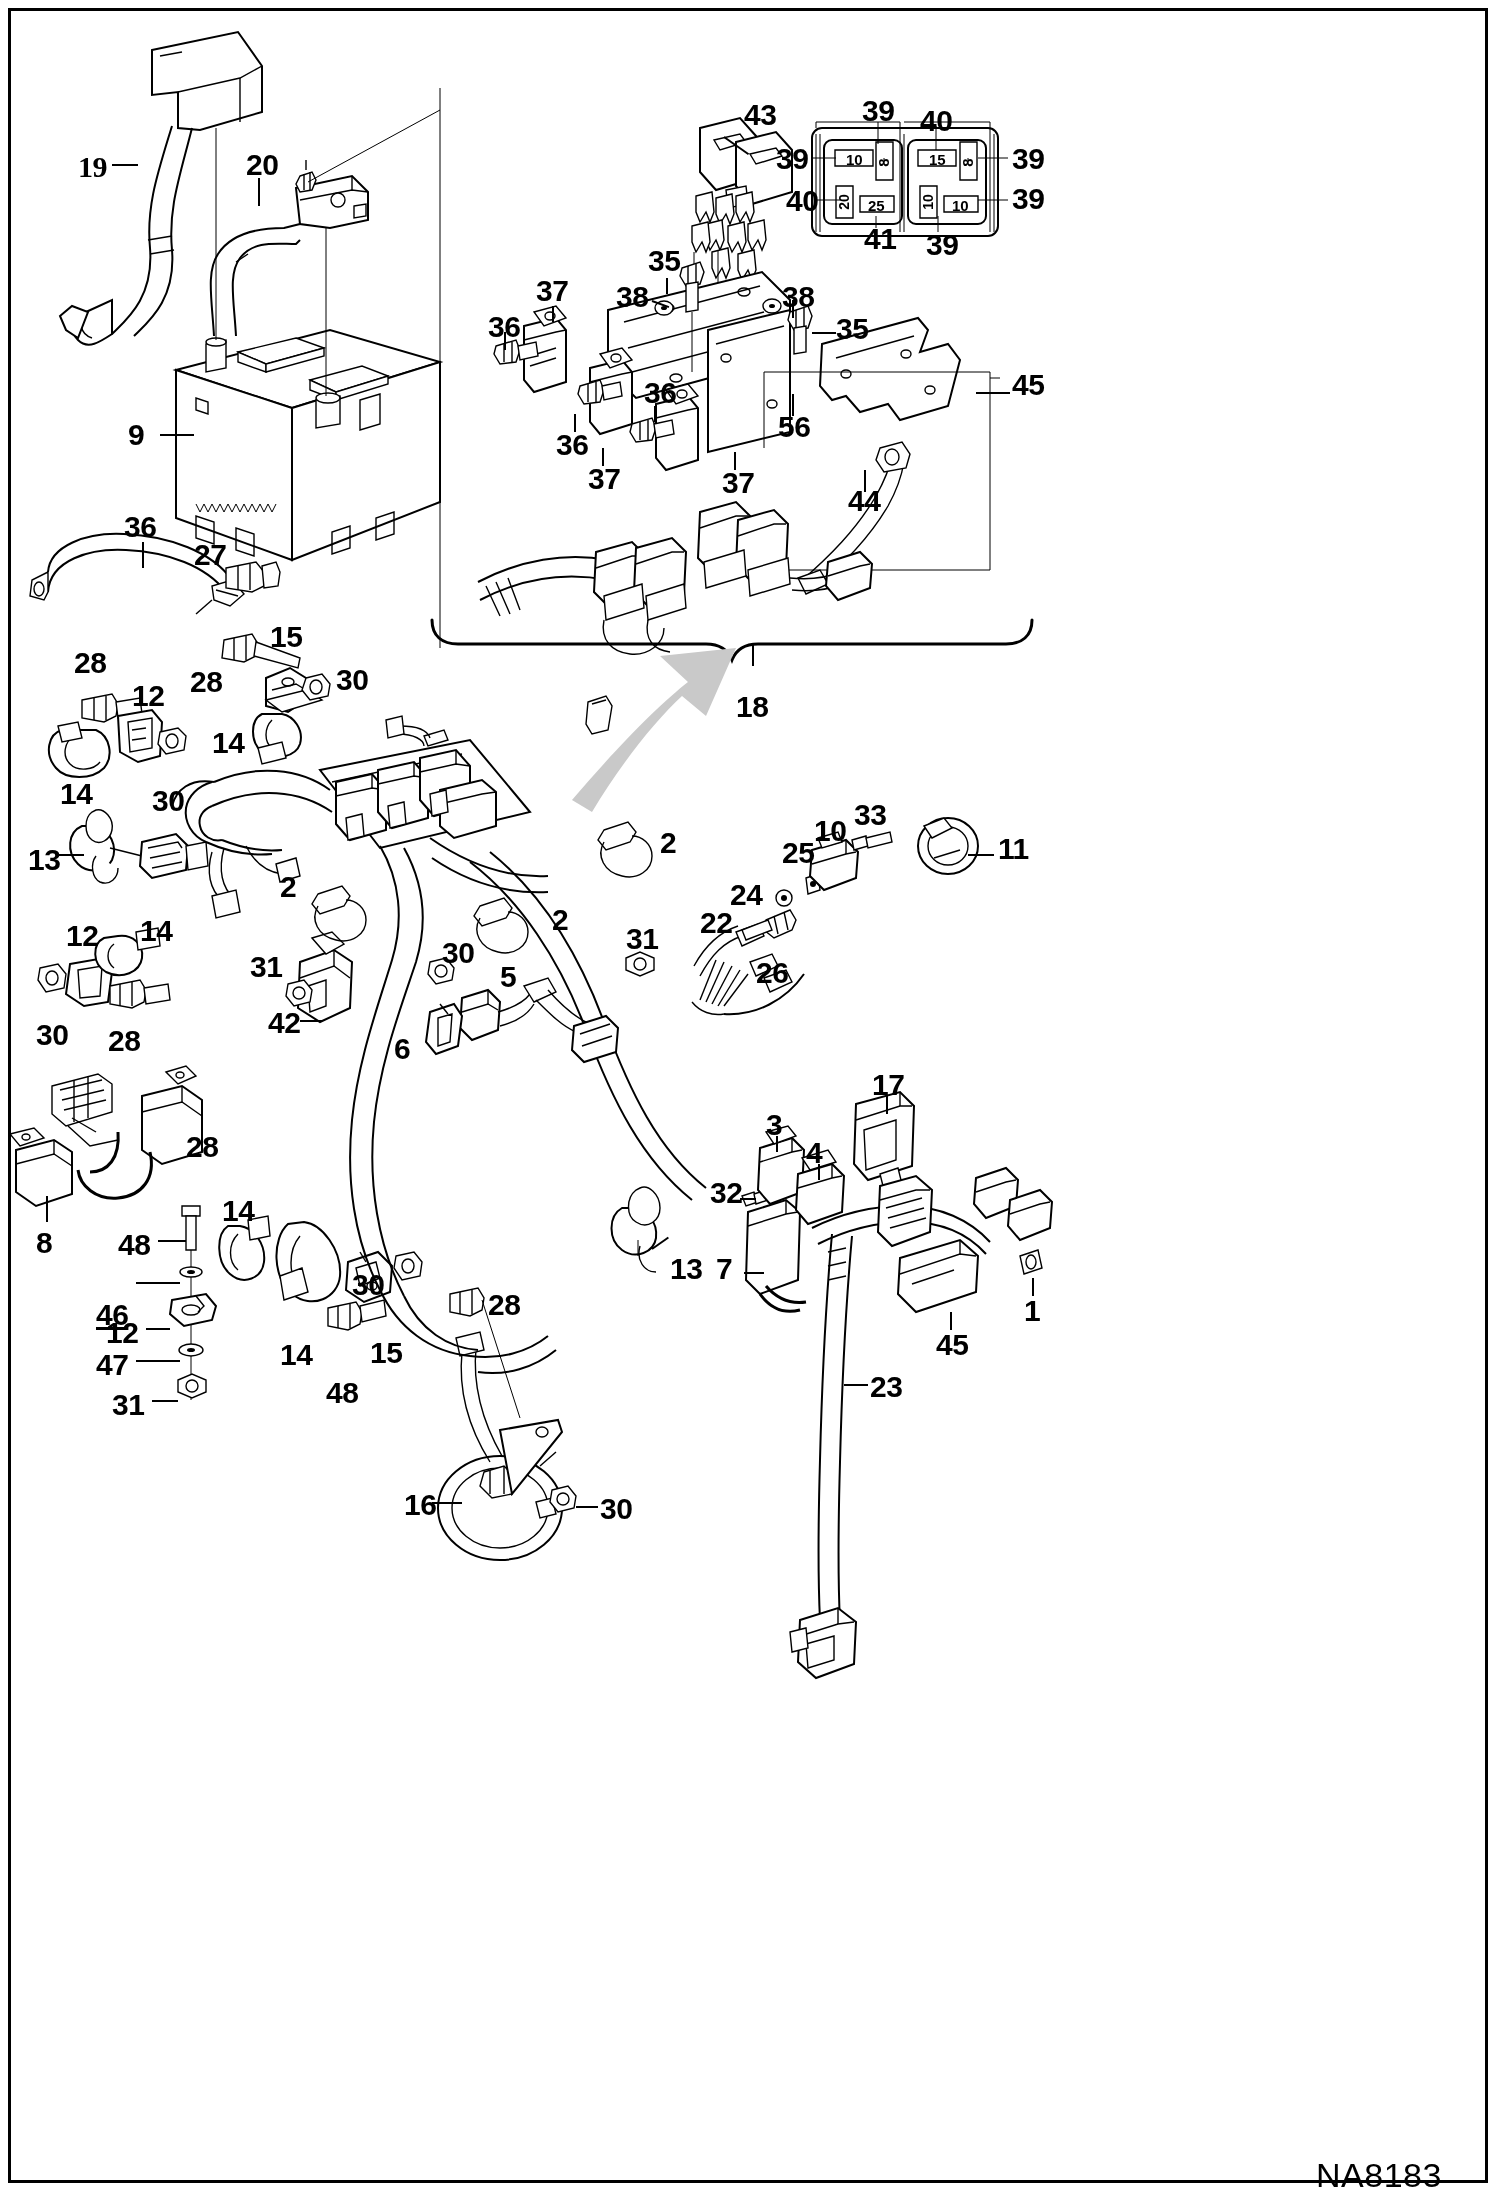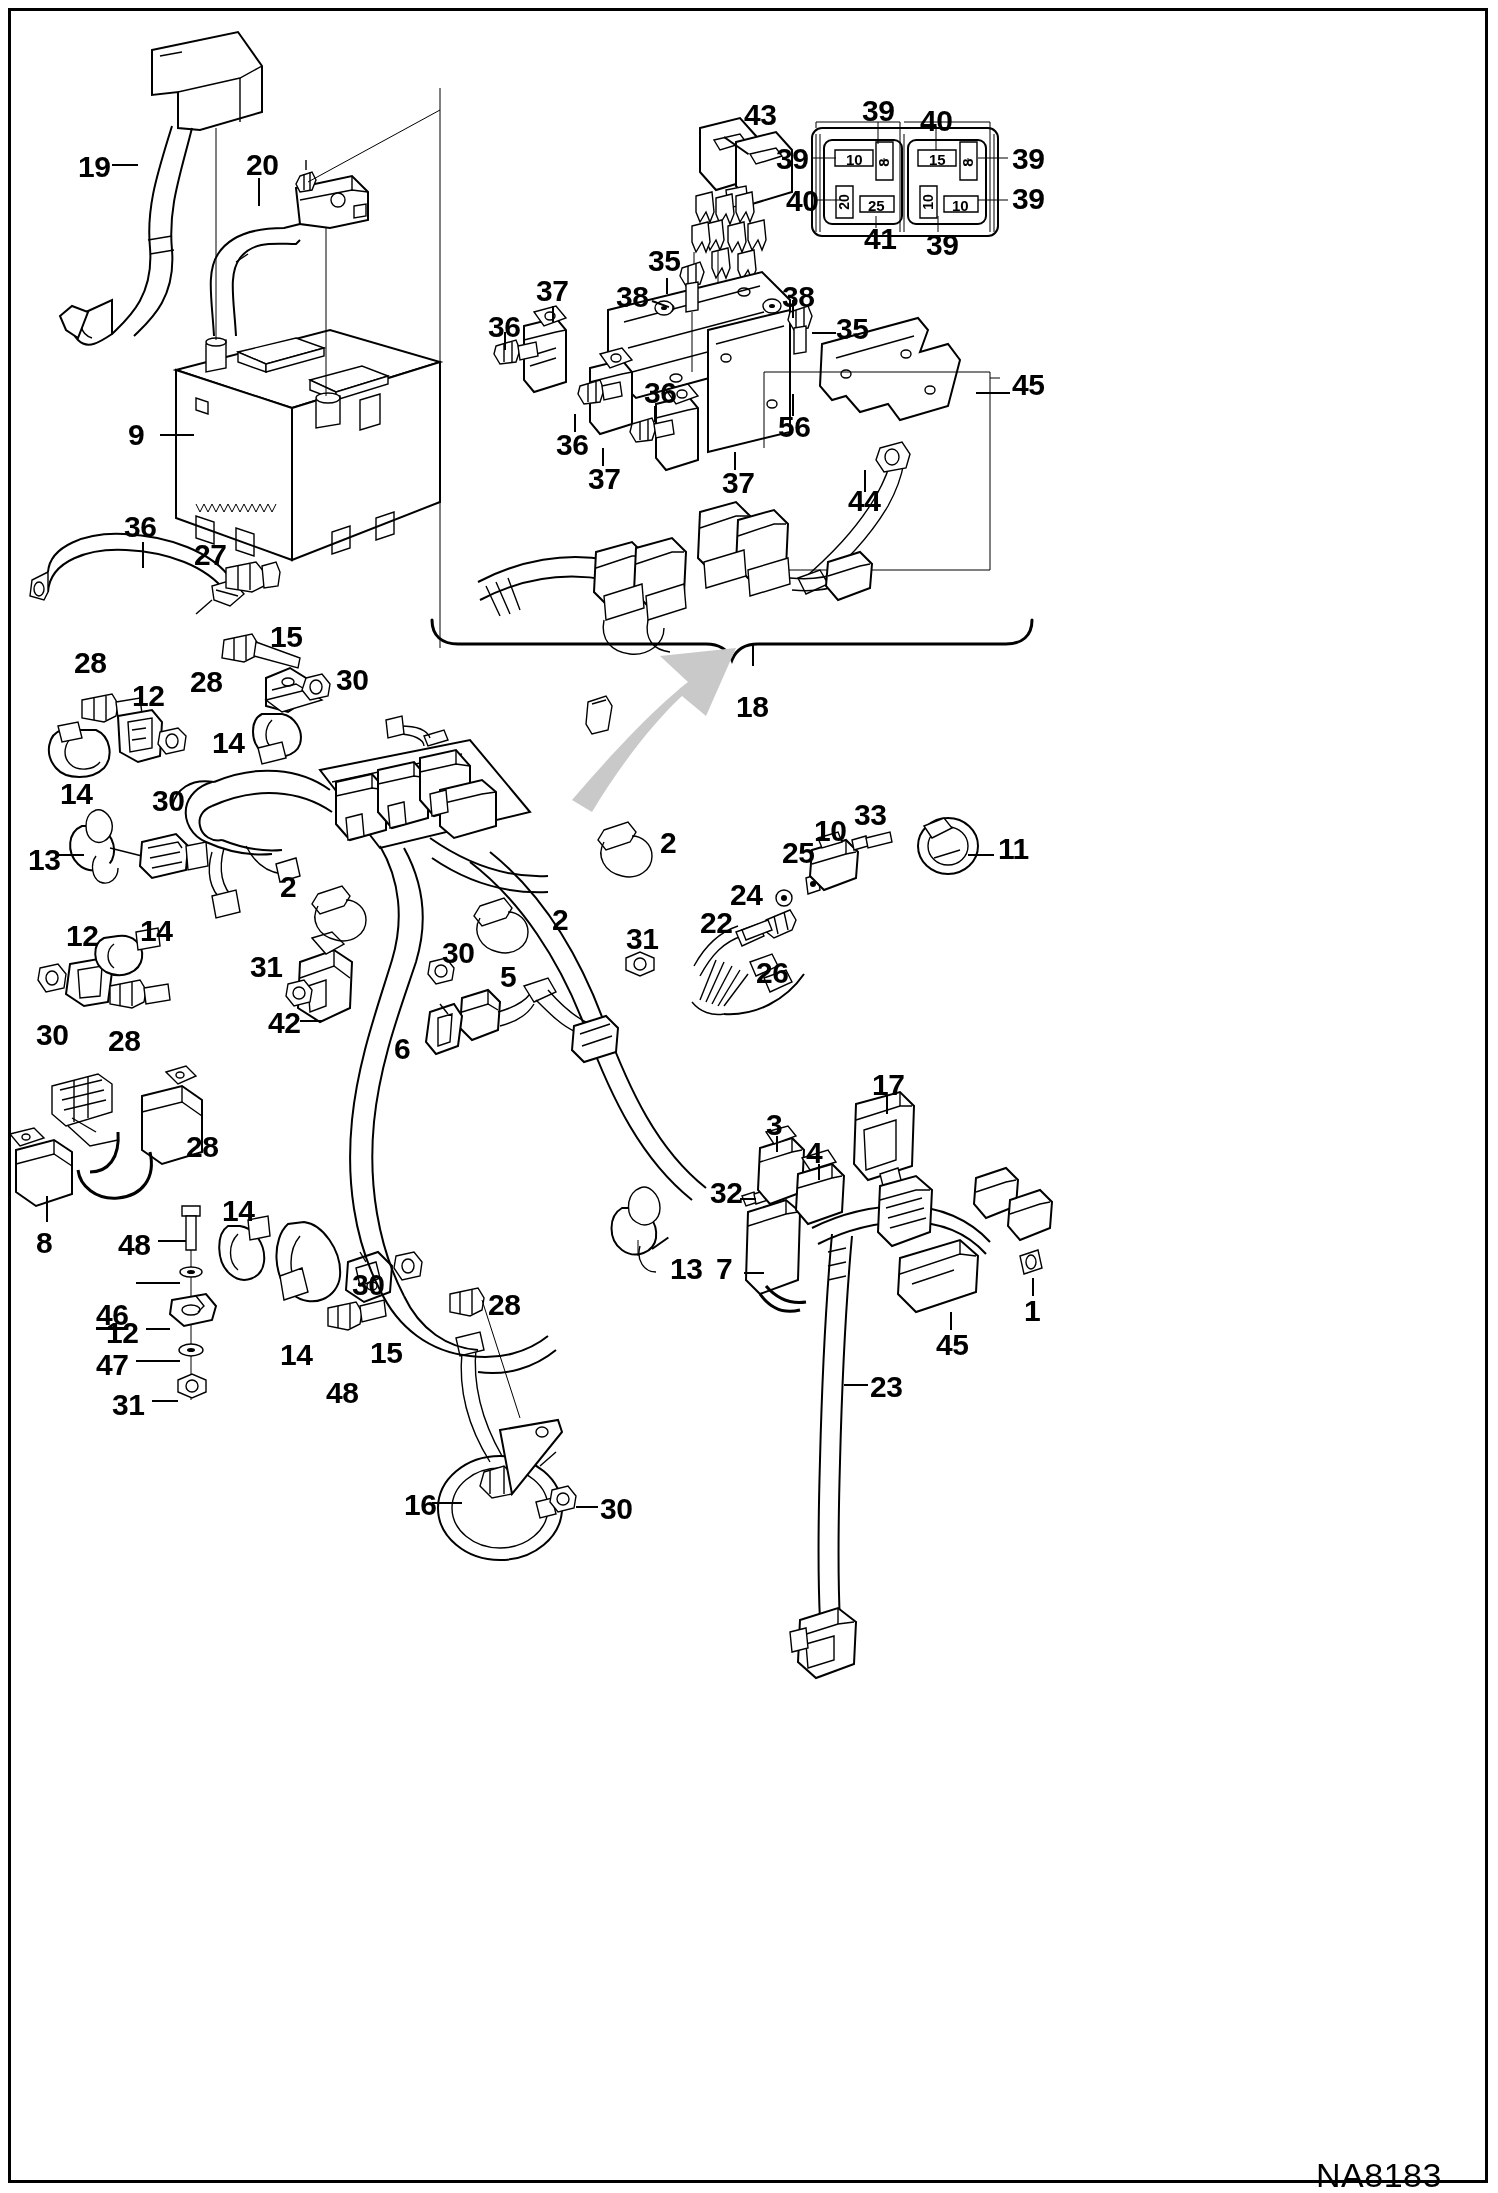--- a/index.html
+++ b/index.html
@@ -803,21 +803,21 @@
   <div class="ldr" style="left:576px; top:1506px; width:22px; height:2px;"></div>
   <div class="ldr" style="left:46px; top:1196px; width:2px; height:26px;"></div>
   <div class="ldr" style="left:158px; top:1240px; width:28px; height:2px;"></div>
   <div class="ldr" style="left:136px; top:1282px; width:44px; height:2px;"></div>
   <div class="ldr" style="left:146px; top:1328px; width:24px; height:2px;"></div>
   <div class="ldr" style="left:136px; top:1360px; width:44px; height:2px;"></div>
   <div class="ldr" style="left:152px; top:1400px; width:26px; height:2px;"></div>
   <div class="ldr" style="left:58px; top:854px; width:26px; height:2px;"></div>
   <div class="ldr" style="left:300px; top:1020px; width:22px; height:2px;"></div>
 
-  <div class="cal" style="left:78px; top:152px;">19</div>
+  <div class="cal" style="left:78px; top:152px;font-family:Liberation Serif, serif;">19</div>
   <div class="cal" style="left:246px; top:150px;">20</div>
   <div class="cal" style="left:128px; top:420px;">9</div>
   <div class="cal" style="left:124px; top:512px;">36</div>
   <div class="cal" style="left:194px; top:540px;">27</div>
   <div class="cal" style="left:74px; top:648px;">28</div>
   <div class="cal" style="left:132px; top:681px;">12</div>
   <div class="cal" style="left:60px; top:779px;">14</div>
   <div class="cal" style="left:212px; top:728px;">14</div>
   <div class="cal" style="left:270px; top:622px;">15</div>
   <div class="cal" style="left:190px; top:667px;">28</div>

